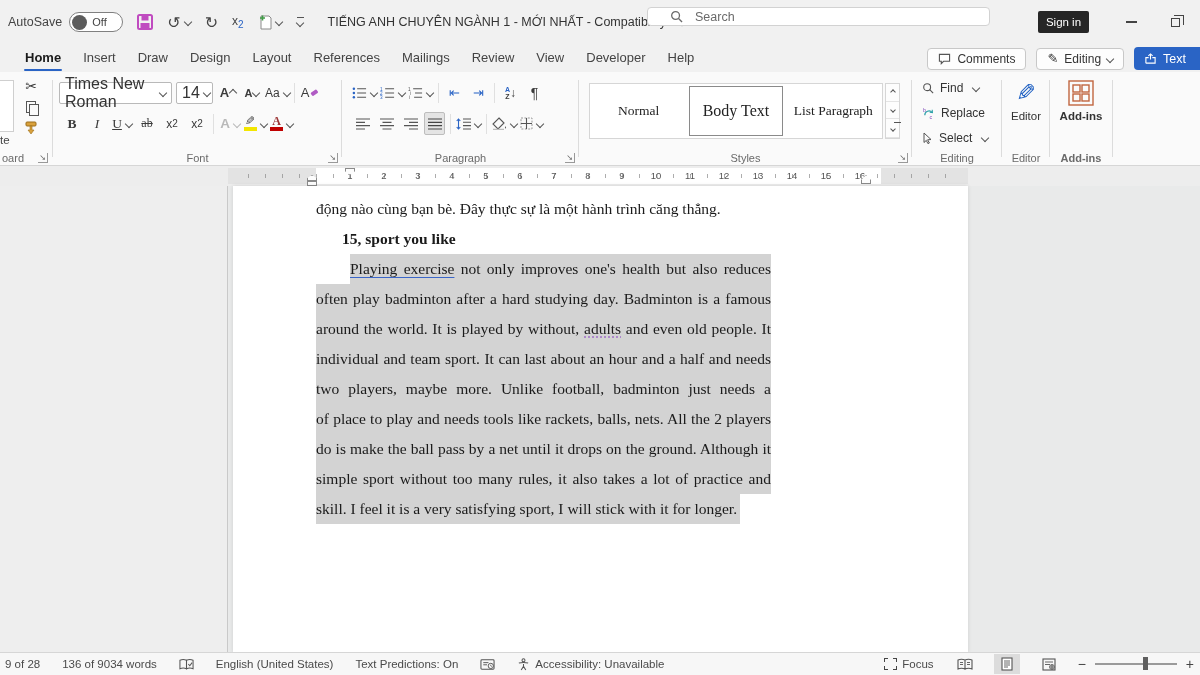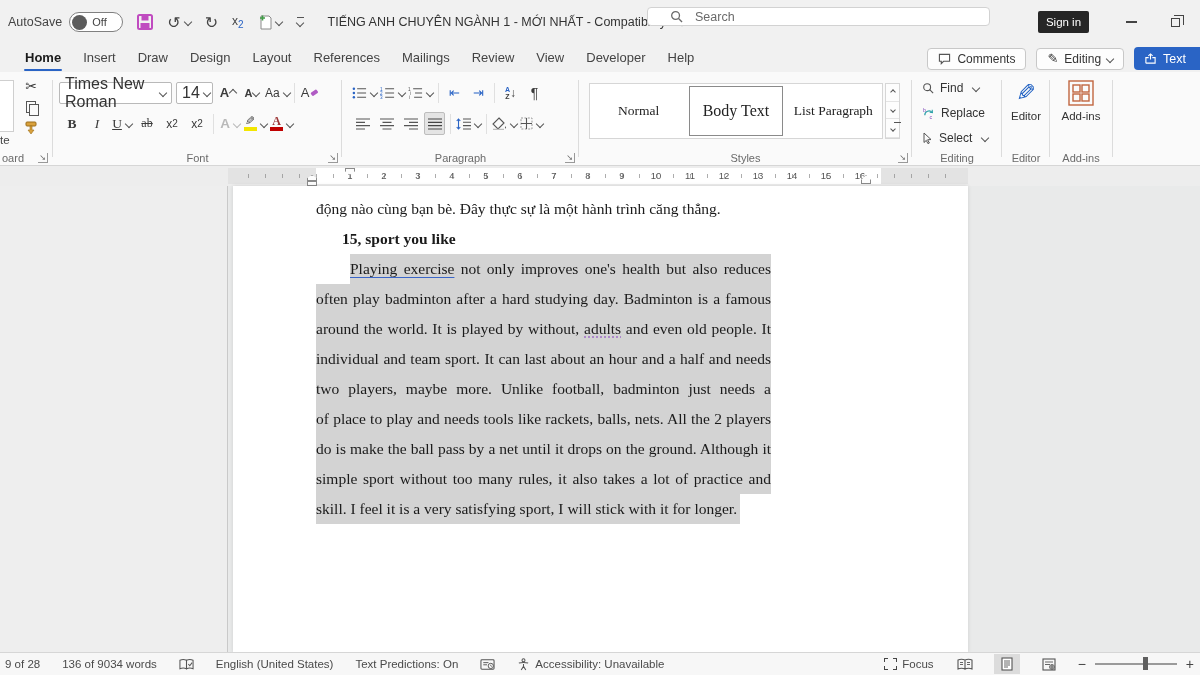--- a/index.html
+++ b/index.html
@@ -102,21 +102,21 @@
   .gal-scroll .chev { width:4px; height:4px; margin:0; }
   .gal-more { position:relative; }
   .gal-more::before { content:""; position:absolute; top:3px; left:3px; width:7px; height:1.2px; background:#555; }
 
   
   .g-edit { left:912px; width:90px; }
   .editrow { position:absolute; left:10px; display:flex; align-items:center; gap:6px; font-size:12px; color:#333; cursor:pointer; }
 
   
   .g-editor { left:1002px; width:48px; }
-  .g-addins { left:1050px; width:62px; }
+  .g-addins { left:1050px; width:62px;font-weight:bold; }
   .bigbtn { position:absolute; left:0; top:8px; width:100%; display:flex; flex-direction:column; align-items:center; gap:4px;
             font-size:11.5px; color:#333; cursor:pointer; }
   .editor-pencil { font-size:24px; color:#1d5fc2; line-height:26px; transform:scaleX(-1); }
 
   
   .rulerrow { position:absolute; left:0; top:166px; width:1200px; height:20px; background:#ededed; }
   .rulerstrip { position:absolute; left:228px; top:2px; width:740px; height:16px; background:#e3e3e3; }
   .ruler-active { position:absolute; left:88px; top:0; width:565px; height:16px; background:#fff; }
   .ruler-ticks { position:absolute; left:20px; top:6px; width:700px; height:4px;
      background:repeating-linear-gradient(90deg, #8a8a8a 0 1px, transparent 1px 17px); opacity:.7;}

